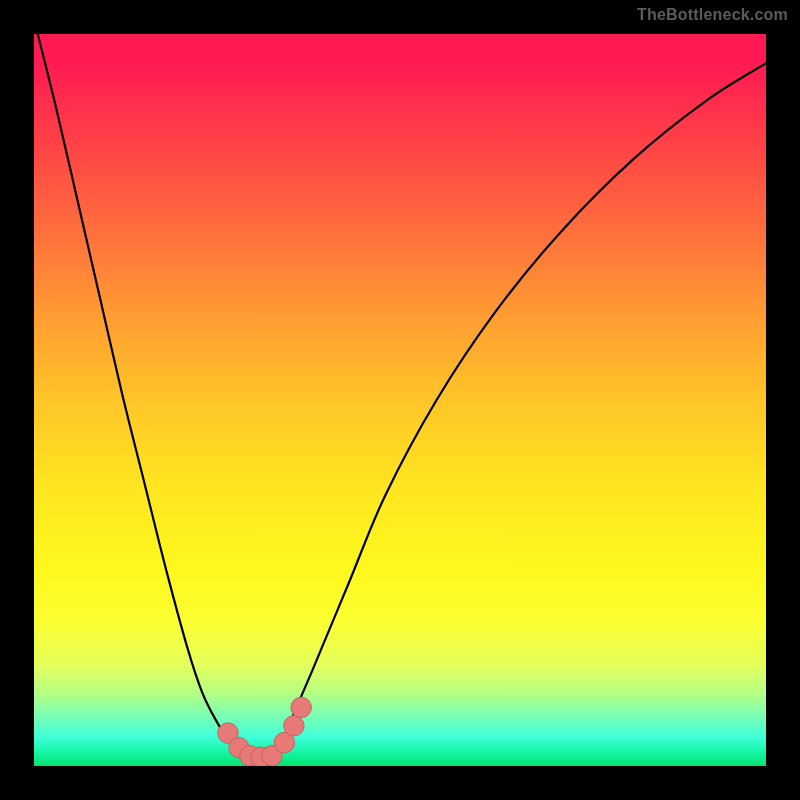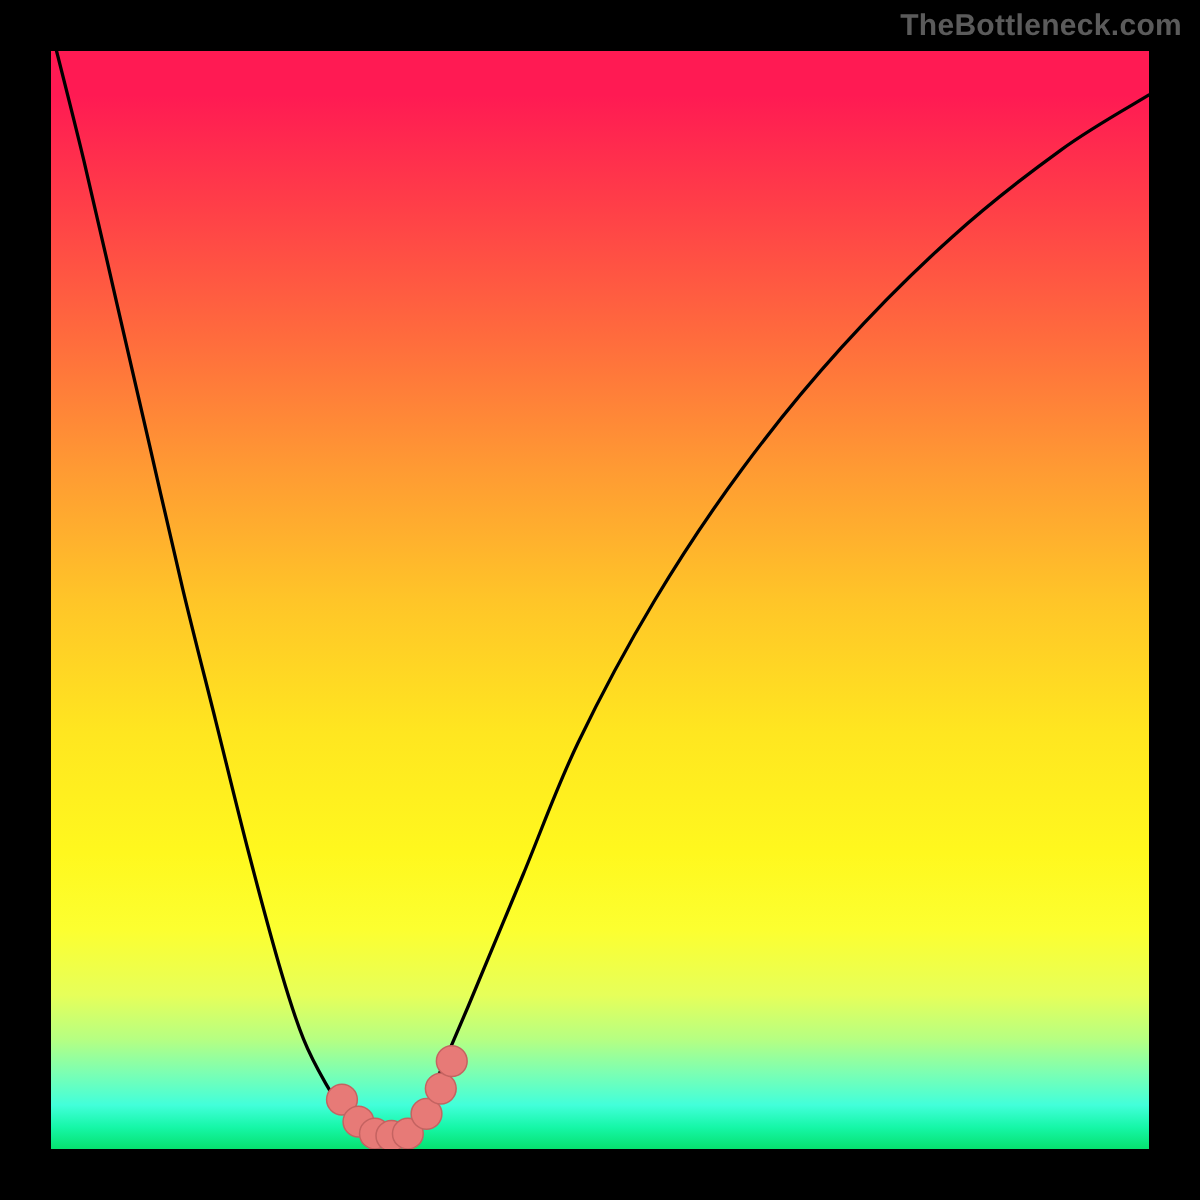--- a/index.html
+++ b/index.html
@@ -8,21 +8,21 @@
     position: relative;
     width: 800px;
     height: 800px;
     background: #000;
   }
   .watermark {
     position: absolute;
     top: 6px;
     right: 12px;
     font-family: Arial, Helvetica, sans-serif;
-    font-size: 20px;
+    font-size: 16px;
     font-weight: 600;
     color: #5b5b5b;
     letter-spacing: 0.2px;
     z-index: 5;
     user-select: none;
     margin-left: 40px;
   }
   .plot {
     position: absolute;
     left: 34px;

